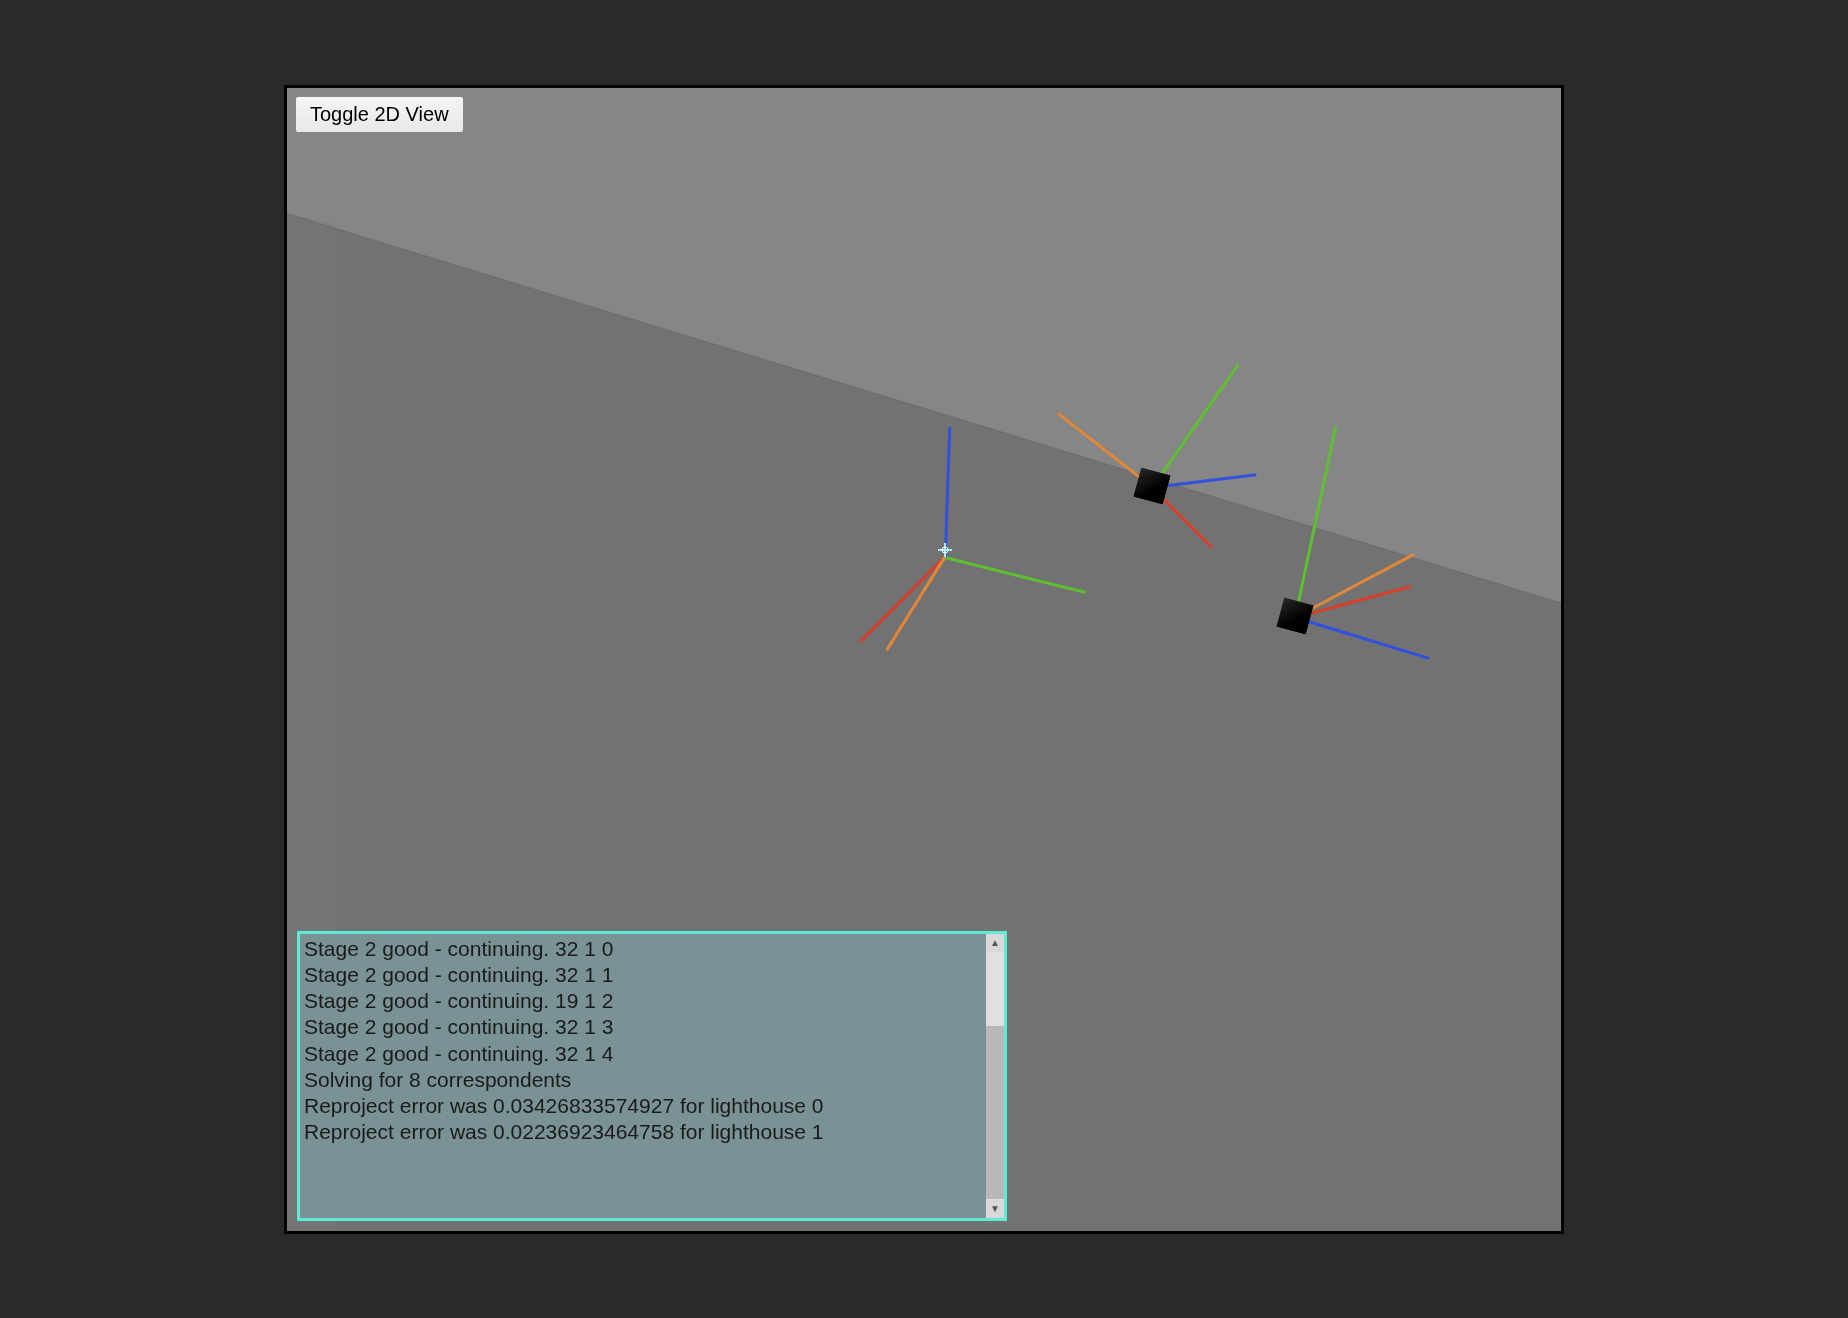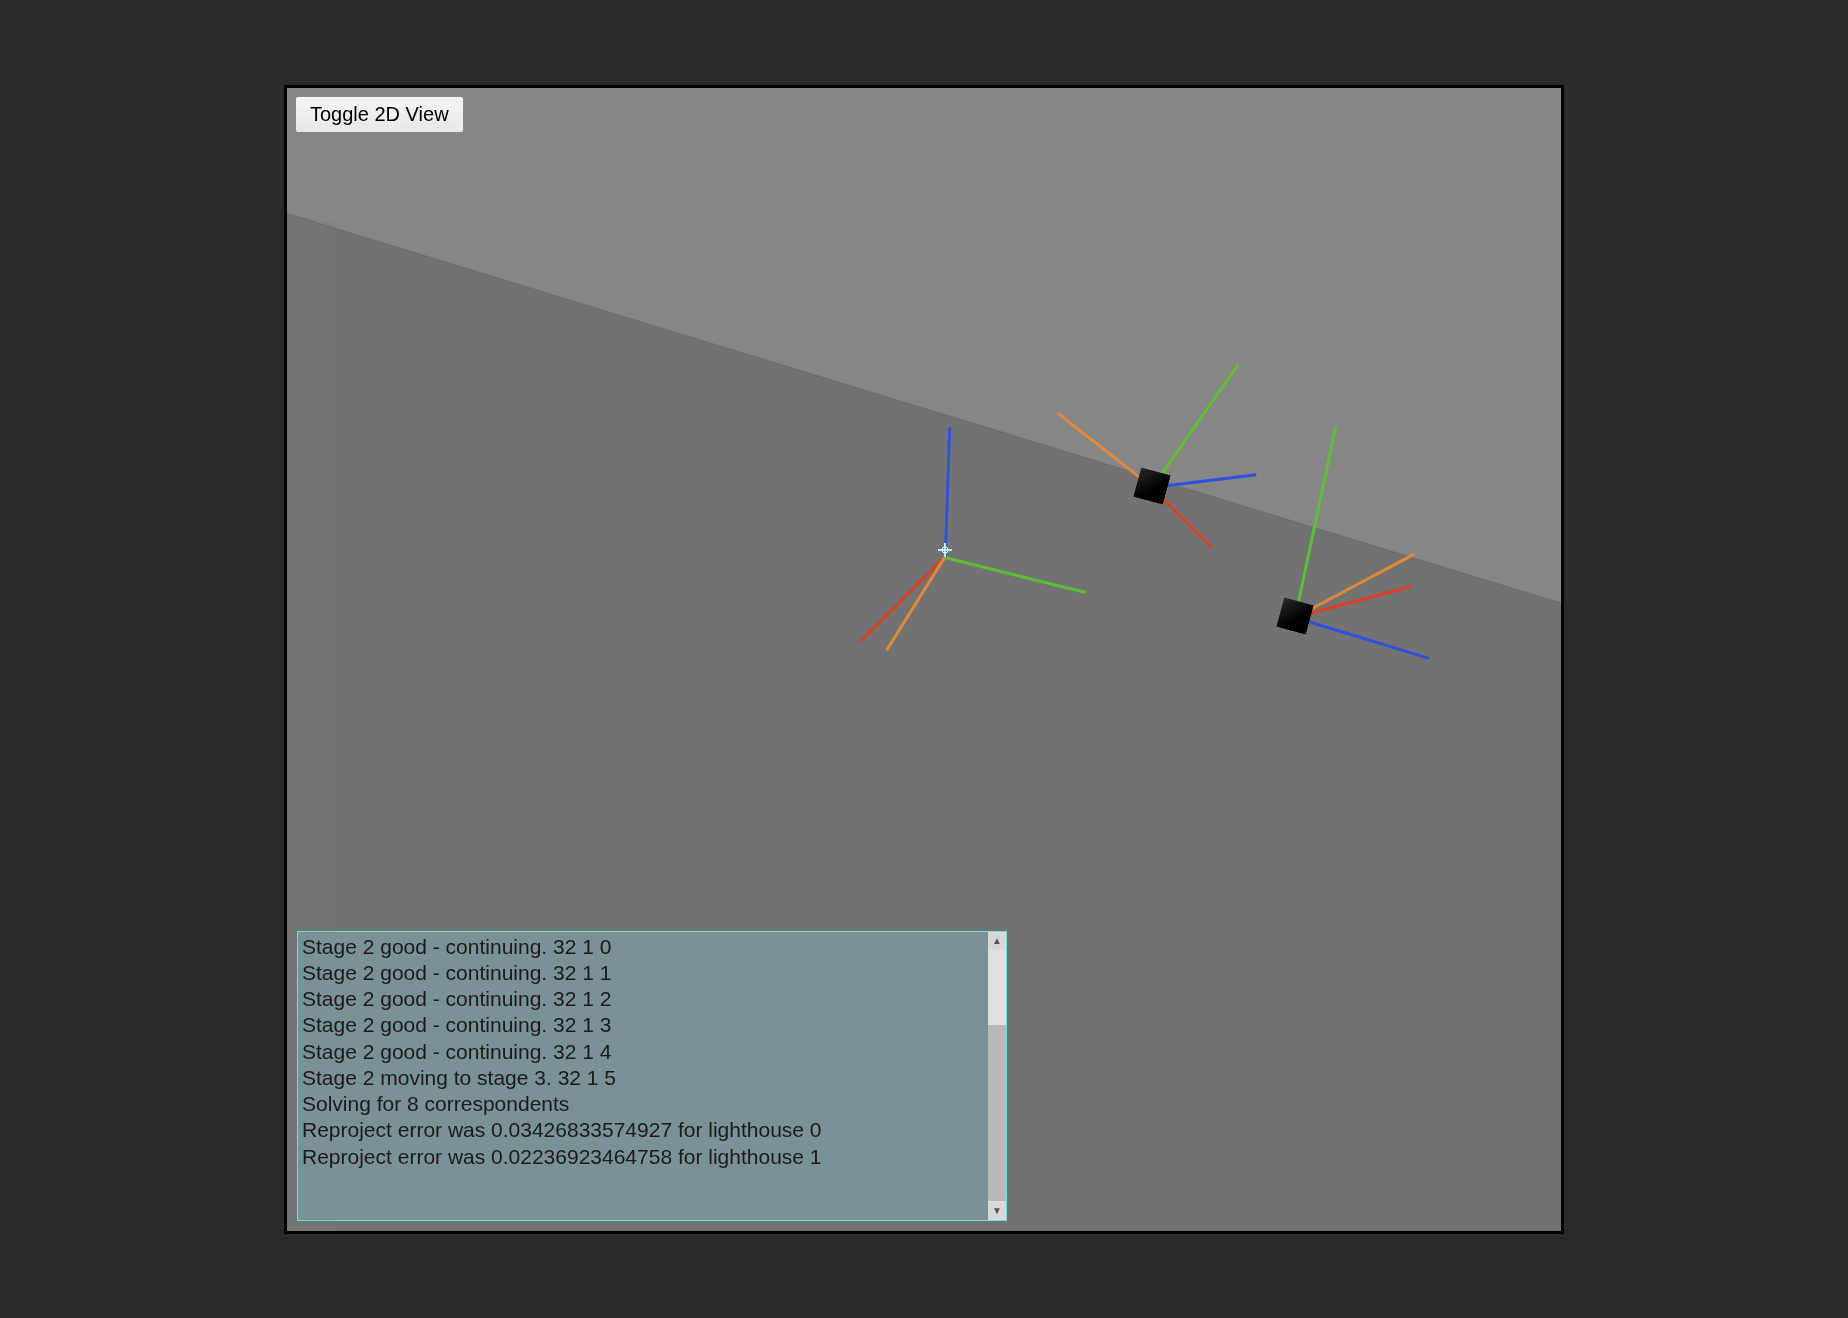--- a/index.html
+++ b/index.html
@@ -54,21 +54,21 @@
       z-index: 100;
     }
     
     .console-panel {
       position: absolute;
       bottom: 10px;
       left: 10px;
       width: 710px;
       height: 290px;
       background: #7a9295;
-      border: 1px solid #5eead4;
+      border: 3px solid #5eead4;
       display: flex;
       z-index: 50;
     }
     
     .console-content {
       flex: 1;
       padding: 2px 4px;
       overflow: hidden;
       font-size: 21px;
       color: #1a1a1a;
@@ -202,24 +202,23 @@
         </div>
       </div>
   </div>
 
   <button class="toggle-button">Toggle 2D View</button>
 
   <div class="console-panel">
     <div class="console-content" id="console-lines">
     <div class="console-line">Stage 2 good - continuing. 32 1 0</div>
         <div class="console-line">Stage 2 good - continuing. 32 1 1</div>
-        <div class="console-line">Stage 2 good - continuing. 32 1 2</div>
+        <div class="console-line">Stage 2 good - continuing. 19 1 2</div>
         <div class="console-line">Stage 2 good - continuing. 32 1 3</div>
         <div class="console-line">Stage 2 good - continuing. 32 1 4</div>
-        <div class="console-line">Stage 2 moving to stage 3. 32 1 5</div>
         <div class="console-line">Solving for 8 correspondents</div>
         <div class="console-line">Reproject error was 0.03426833574927 for lighthouse 0</div>
         <div class="console-line">Reproject error was 0.02236923464758 for lighthouse 1</div>
       </div>
     <div class="scrollbar">
       <div class="scroll-arrow-up">▲</div>
       <div class="scroll-track">
         <div class="scroll-thumb"></div>
       </div>
       <div class="scroll-arrow-down">▼</div>

